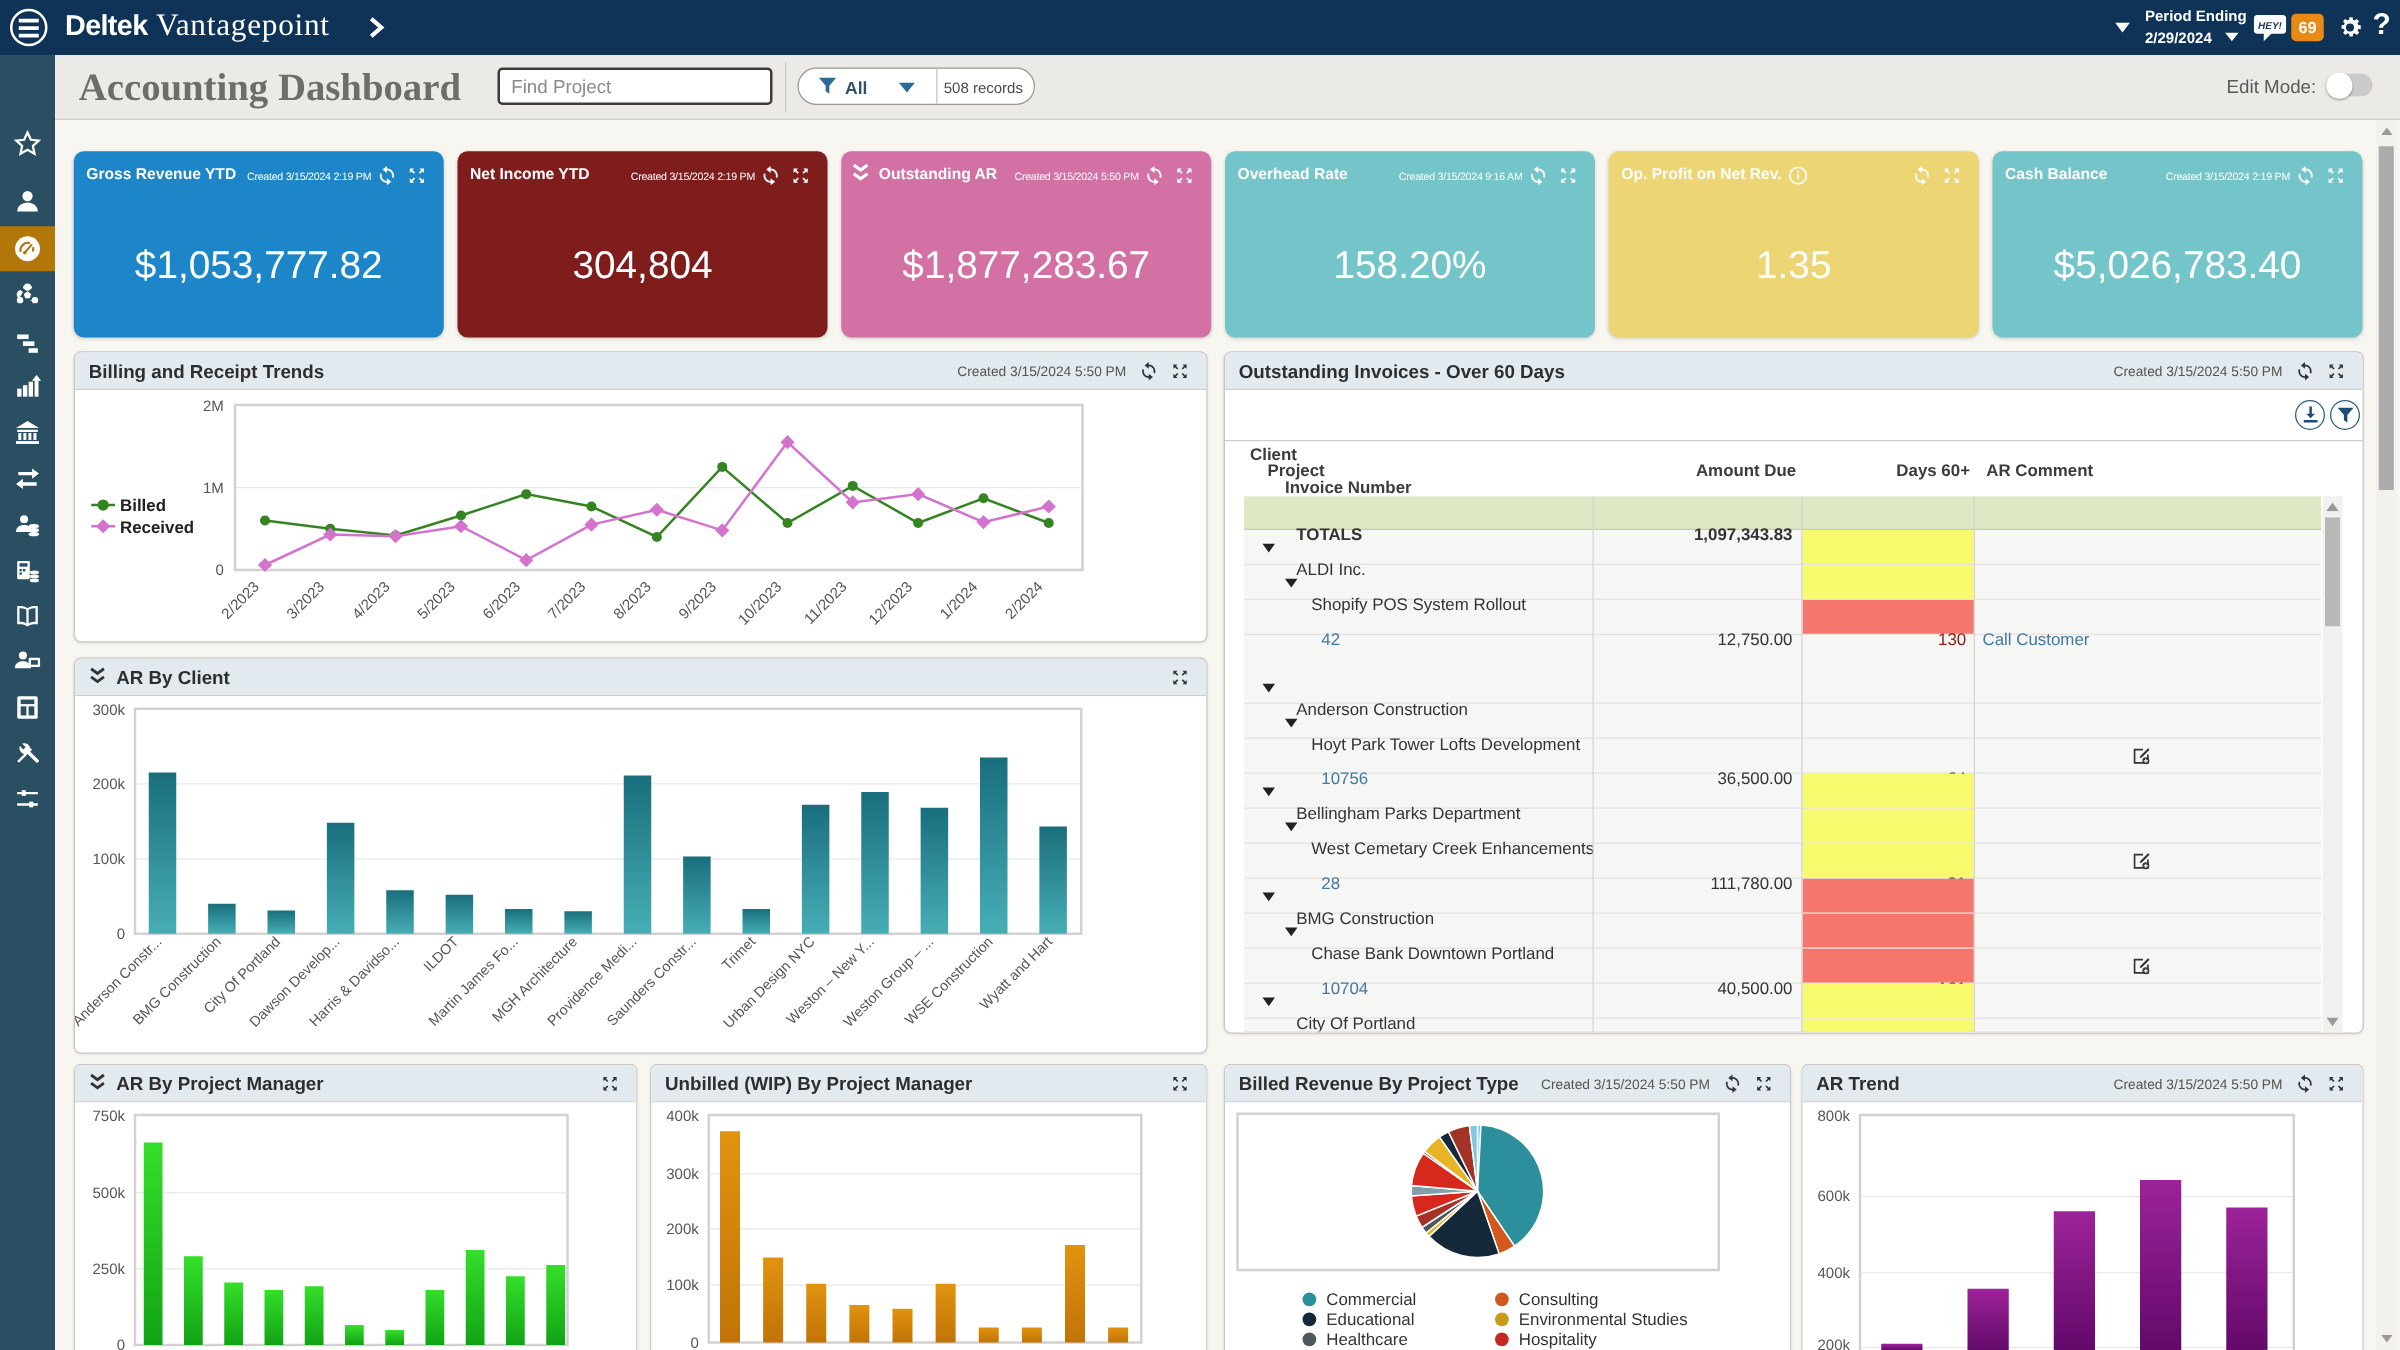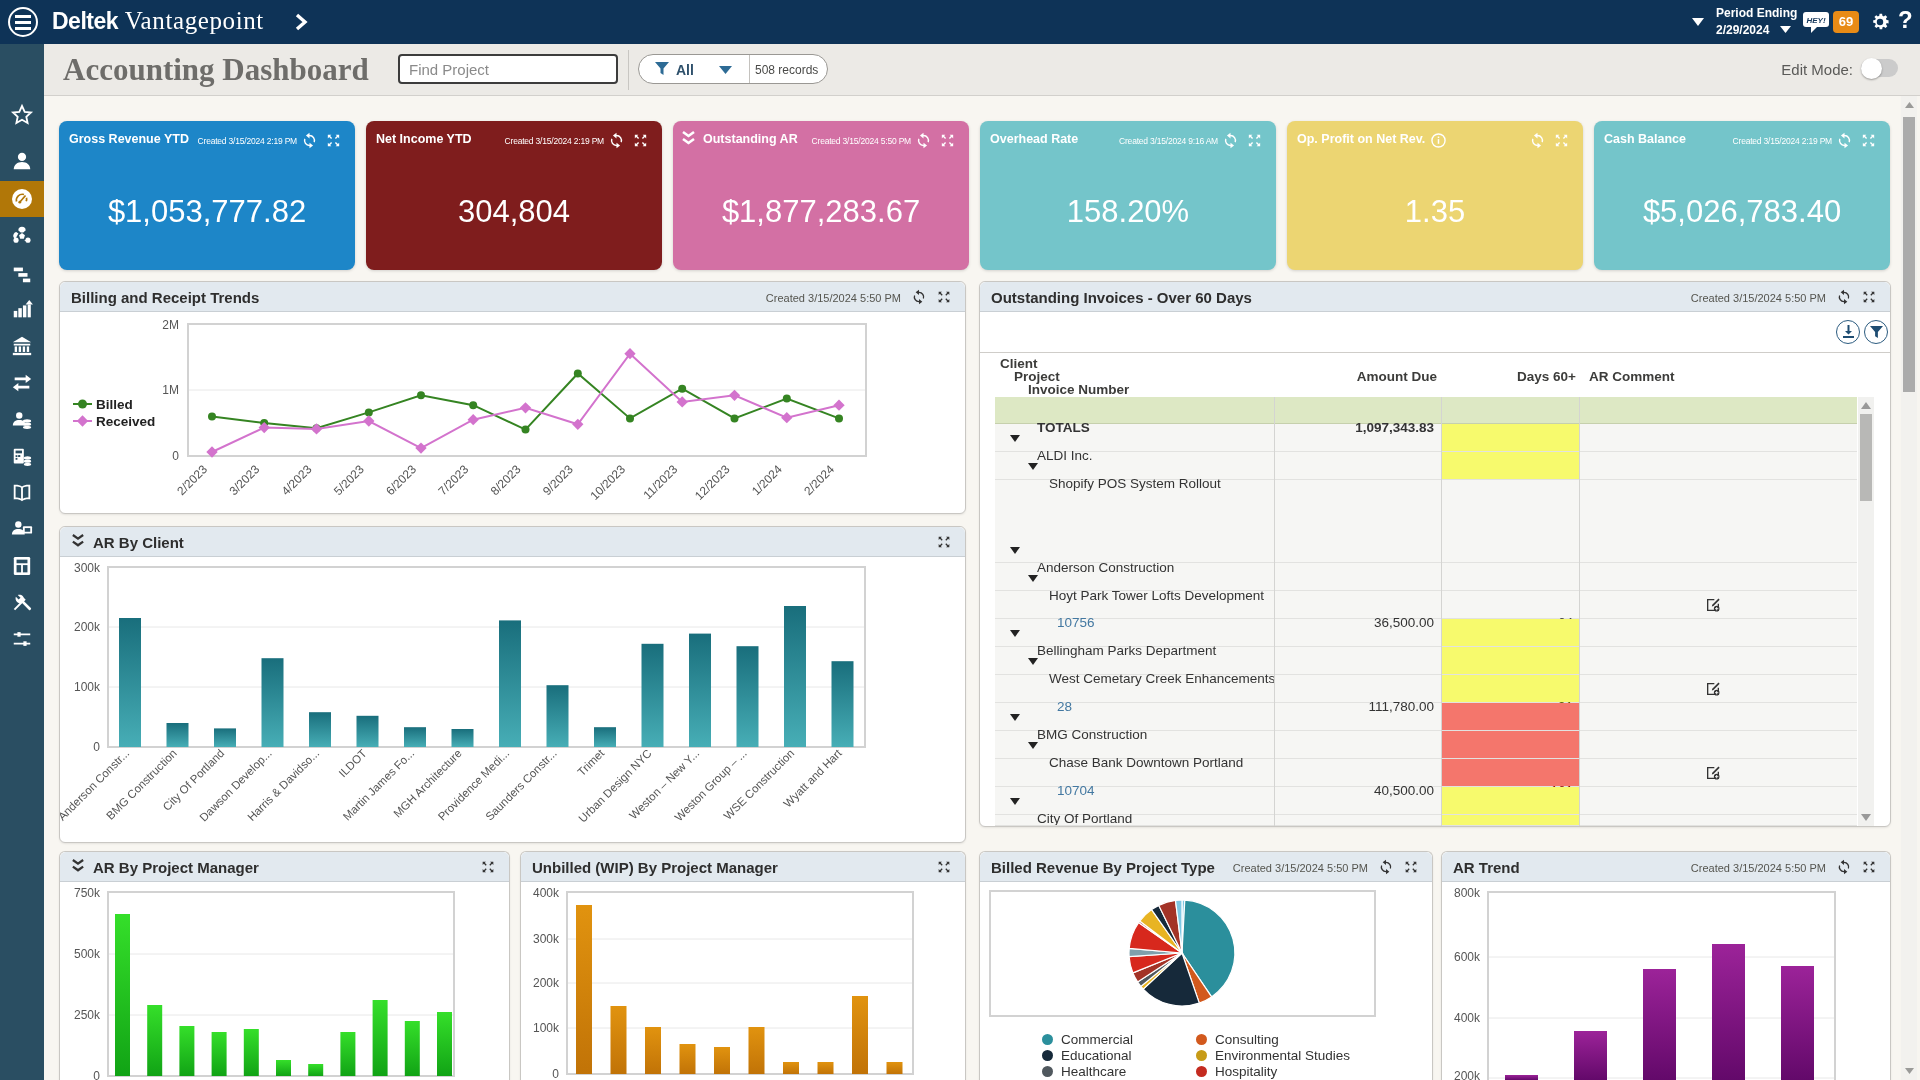--- a/index.html
+++ b/index.html
@@ -451,20 +451,27 @@
     <div class="trow" style="top:27.0px;height:27.9px;">
         <div class="dcell" style="background:#f7fa6d;"></div>
         <div class="arr" style="left:15px;"></div>
         <div class="rt" style="left:42px;">ALDI Inc.</div>
       </div>
     <div class="trow" style="top:54.9px;height:27.9px;">
         <div class="dcell" style="background:#f7fa6d;"></div>
         <div class="arr" style="left:33px;"></div>
         <div class="rt" style="left:54px;">Shopify POS System Rollout</div>
       </div>
+    <div class="trow" style="top:82.8px;height:27.9px;">
+        <div class="dcell" style="background:#f4766c;"></div>
+        <div class="rt lk" style="left:62px;">42</div>
+        <div class="rt amt">12,750.00</div>
+        <div class="rt dys" style="color:#8c1a11;">130</div>
+        <div class="rt lk" style="left:591px;">Call Customer</div>
+      </div>
     <div class="trow" style="top:138.6px;height:27.9px;">
         <div class="arr" style="left:15px;"></div>
         <div class="rt" style="left:42px;">Anderson Construction</div>
       </div>
     <div class="trow" style="top:166.5px;height:27.9px;">
         <div class="arr" style="left:33px;"></div>
         <div class="rt" style="left:54px;">Hoyt Park Tower Lofts Development</div>
       </div>
     <div class="trow" style="top:194.4px;height:27.9px;">
         <div class="rt lk" style="left:62px;">10756</div>

